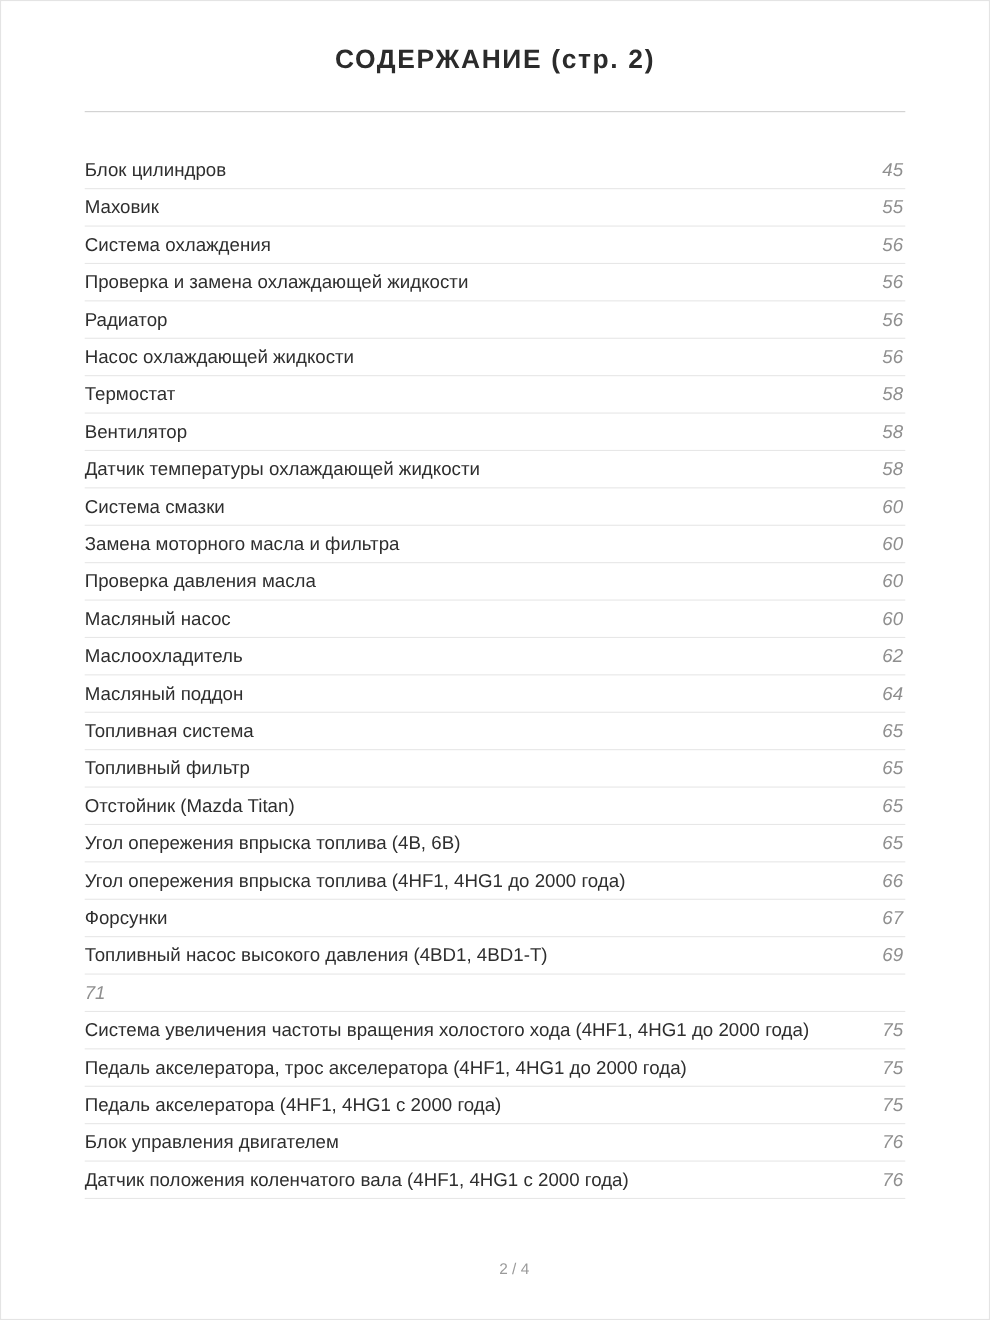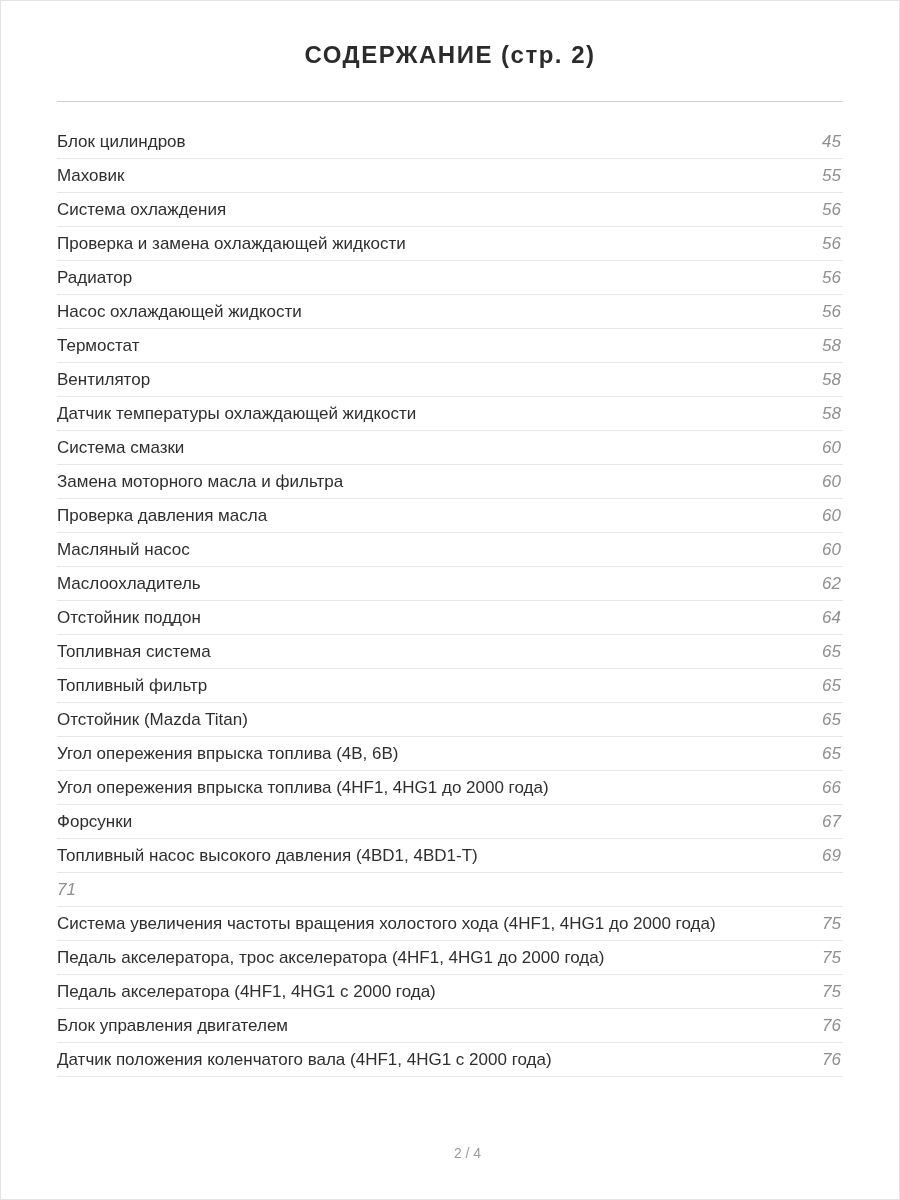--- a/index.html
+++ b/index.html
@@ -8,39 +8,39 @@
     width: 900px;
     height: 1200px;
     font-family: "Liberation Sans", sans-serif;
     position: relative;
   }
   .page {
     width: 900px;
     height: 1200px;
     background: #ffffff;
     border: 1px solid #e4e4e4;
-    padding: 0 56px;
+    padding: 0 76px;
     position: relative;
   }
   .page-title {
     padding-top: 40px;
     text-align: center;
     font-size: 24px;
     line-height: 28px;
     font-weight: bold;
     color: #2b2b2b;
     letter-spacing: 1.5px;
   }
   .title-rule {
     border: none;
     border-top: 1px solid #cfcfcf;
     margin-top: 32px;
   }
   .toc {
-    margin-top: 23px;
+    margin-top: 36px;
   }
   .toc-row {
     display: flex;
     justify-content: space-between;
     align-items: center;
     height: 34px;
     border-bottom: 1px solid #e7e7e7;
     font-size: 17px;
     line-height: 20px;
   }
@@ -134,21 +134,21 @@
     <span class="toc-title">Масляный насос</span>
     <span class="toc-page">60</span>
   </div>
 
   <div class="toc-row">
     <span class="toc-title">Маслоохладитель</span>
     <span class="toc-page">62</span>
   </div>
 
   <div class="toc-row">
-    <span class="toc-title">Отстойник поддон</span>
+    <span class="toc-title">Масляный поддон</span>
     <span class="toc-page">64</span>
   </div>
 
   <div class="toc-row">
     <span class="toc-title">Топливная система</span>
     <span class="toc-page">65</span>
   </div>
 
   <div class="toc-row">
     <span class="toc-title">Топливный фильтр</span>

